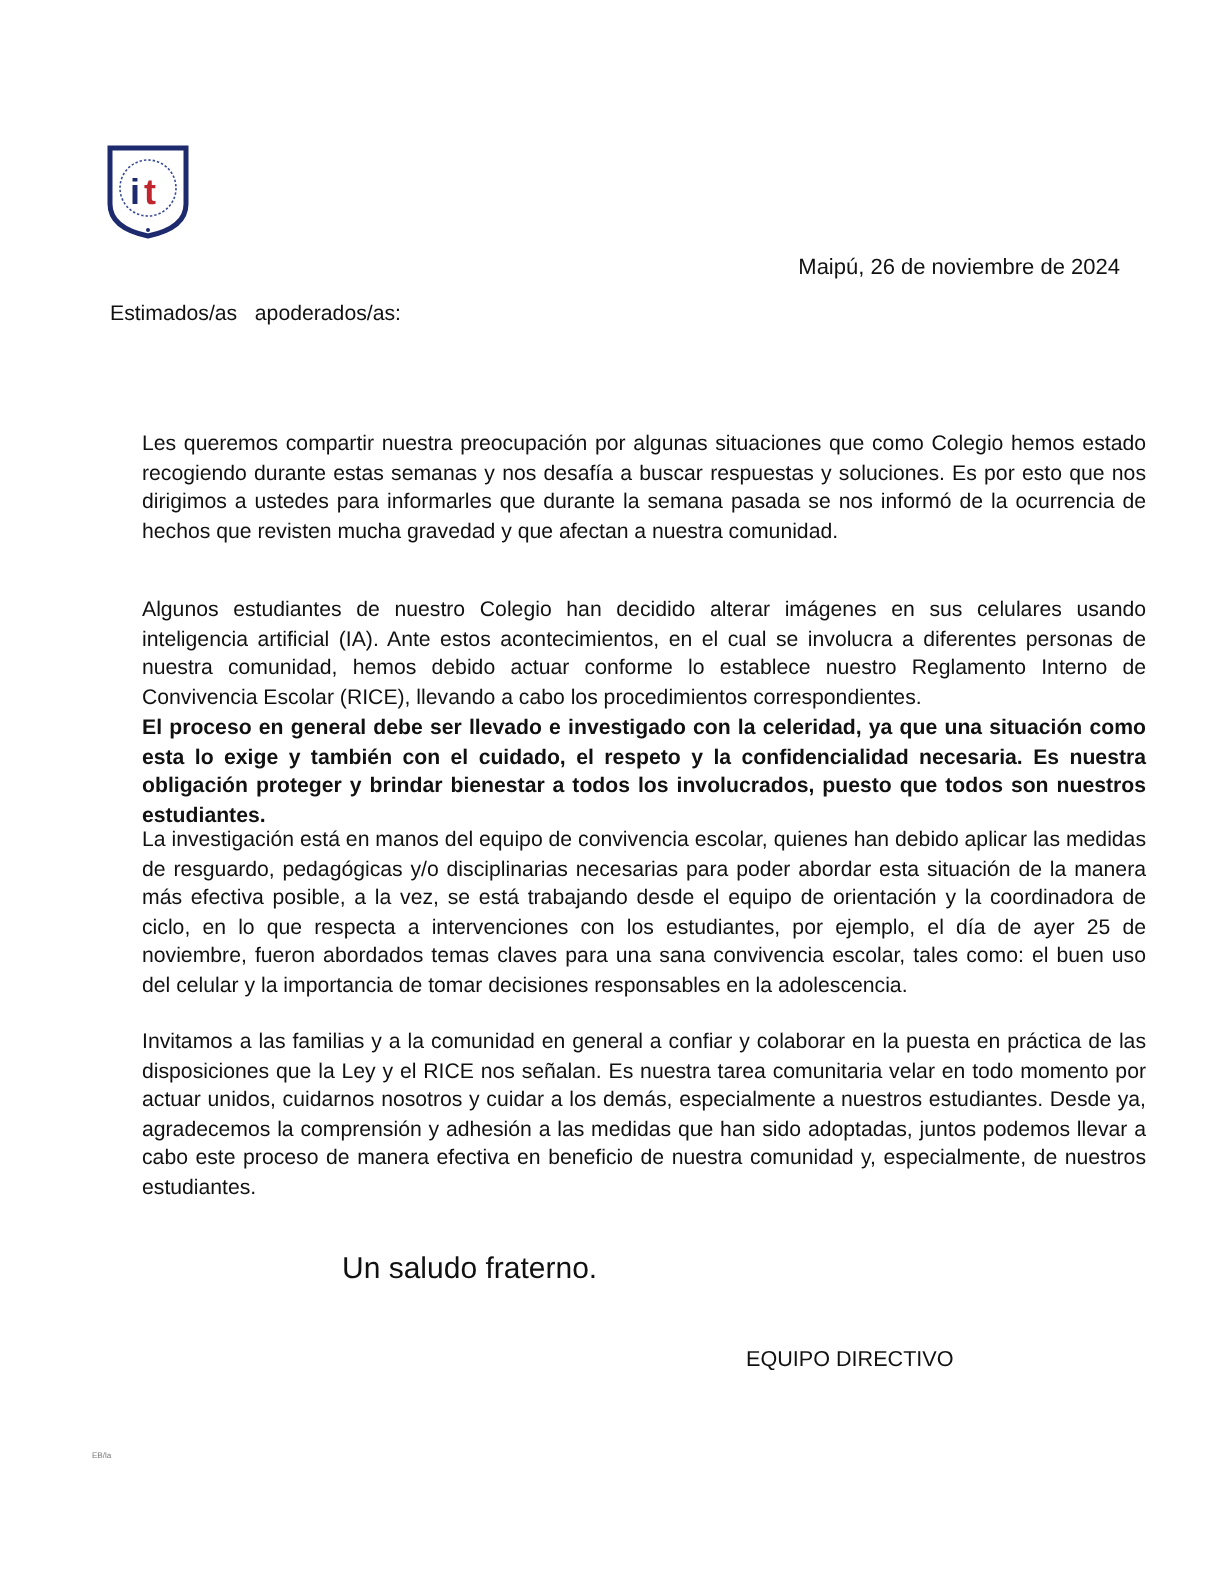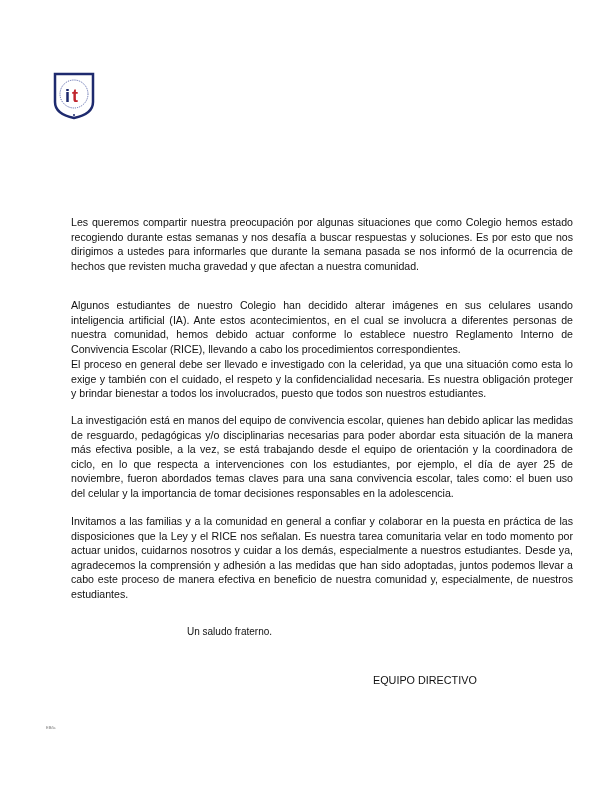--- a/index.html
+++ b/index.html
@@ -43,28 +43,28 @@
       line-height: 14.6px;
     }
     .salutation { top: 150px; }
     .greeting { top: 175px; }
     .para {
       text-align: justify;
       margin: 16px;
     }
     .p1 { top: 199px; }
     .p2 { top: 282px; }
-    .p3 { top: 341px; }
+    .p3 { top: 341px; font-weight: bold; }
     .p4 { top: 397px; }
     .p5 { top: 498px; }
     .closing {
       position: absolute;
-      left: 147px;
+      left: 131px;
       top: 626px;
-      font-size: 10px;
+      font-size: 15px;
       padding-left: 40px;
     }
     .signature {
       position: absolute;
       left: 373px;
       top: 674px;
       font-size: 10.8px;
     }
     .initials {
       position: absolute;
@@ -82,21 +82,23 @@
   <div class="logo">
     <svg width="42" height="48" viewBox="0 0 42 48" xmlns="http://www.w3.org/2000/svg">
       <path d="M2 2 H40 V30 Q40 42 21 46 Q2 42 2 30 Z" fill="#ffffff" stroke="#1e2a6e" stroke-width="2.5"></path>
       <circle cx="21" cy="22" r="14" fill="none" stroke="#3a4a9a" stroke-width="0.8" stroke-dasharray="1.2 1"></circle>
       <text x="12" y="30" font-family="Liberation Sans, sans-serif" font-size="18" font-weight="bold" fill="#1e2a6e">i</text>
       <text x="19" y="30" font-family="Liberation Sans, sans-serif" font-size="18" font-weight="bold" fill="#c0262d">t</text>
       <circle cx="21" cy="43" r="1" fill="#1e2a6e"></circle>
     </svg>
   </div>
 
+  <div class="date">Maipú, 26 de noviembre de 2024</div>
 
+  <div class="body-text salutation" style="white-space: pre;">Estimados/as   apoderados/as:</div>
 
 
   <p class="body-text para p1">Les queremos compartir nuestra preocupación por algunas situaciones que como Colegio hemos estado recogiendo durante estas semanas y nos desafía a buscar respuestas y soluciones.  Es por esto que nos dirigimos a ustedes para informarles que durante la semana pasada se nos informó de la ocurrencia  de hechos que revisten mucha gravedad y que afectan a nuestra comunidad.</p>
   <p class="body-text para p2">Algunos estudiantes de nuestro Colegio han decidido alterar imágenes en sus celulares usando inteligencia artificial (IA).  Ante estos acontecimientos, en el cual se involucra a diferentes personas de nuestra comunidad, hemos debido actuar conforme lo establece nuestro Reglamento Interno de Convivencia Escolar (RICE), llevando a cabo los procedimientos correspondientes.</p>
   <p class="body-text para p3">El proceso en general debe ser llevado e investigado con la celeridad, ya que una situación como esta lo exige y también con el cuidado, el respeto y la confidencialidad necesaria.  Es nuestra obligación proteger y brindar bienestar a todos los involucrados, puesto que todos son nuestros estudiantes.</p>
   <p class="body-text para p4">La investigación está en manos del equipo de convivencia  escolar, quienes han debido aplicar  las medidas de resguardo, pedagógicas y/o  disciplinarias  necesarias  para poder abordar esta situación de la manera más efectiva posible, a la vez, se está trabajando desde el equipo de orientación y la coordinadora de ciclo, en lo que respecta  a intervenciones  con los estudiantes, por ejemplo, el día de ayer  25 de noviembre, fueron abordados temas claves para una sana convivencia escolar, tales como: el buen uso del celular y la importancia de tomar decisiones responsables en la adolescencia.</p>
   <p class="body-text para p5">Invitamos a las familias y a la comunidad en general a confiar y colaborar en la puesta en práctica de las disposiciones que la Ley y el RICE nos señalan.   Es nuestra tarea comunitaria velar en todo momento por actuar unidos, cuidarnos nosotros y cuidar a los demás, especialmente a nuestros estudiantes.  Desde ya, agradecemos la comprensión y adhesión a las medidas que han sido adoptadas, juntos podemos llevar a cabo este proceso de manera efectiva en beneficio de nuestra comunidad y, especialmente, de nuestros estudiantes.</p>
 
   <div class="closing">Un saludo fraterno.</div>
 

